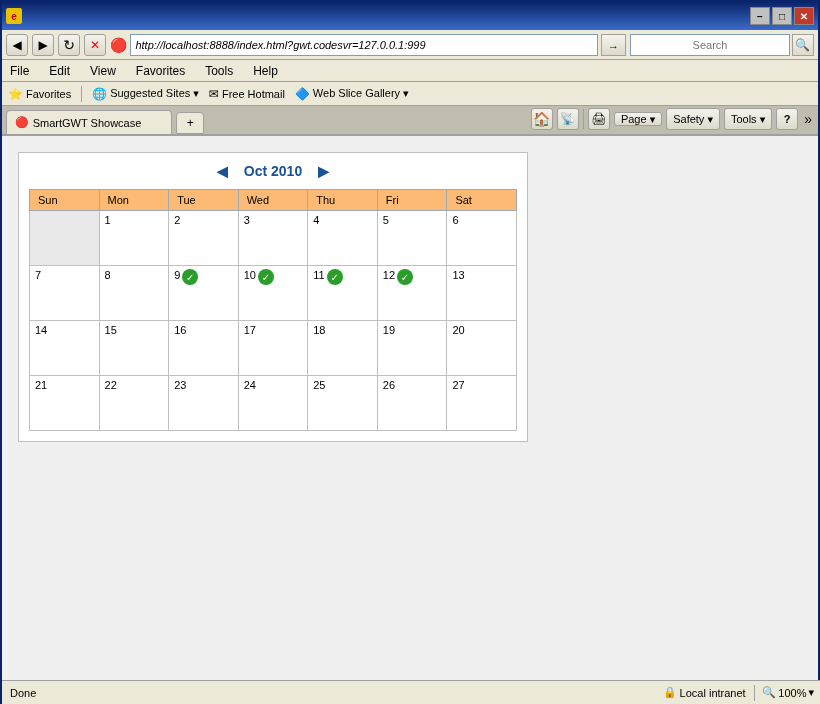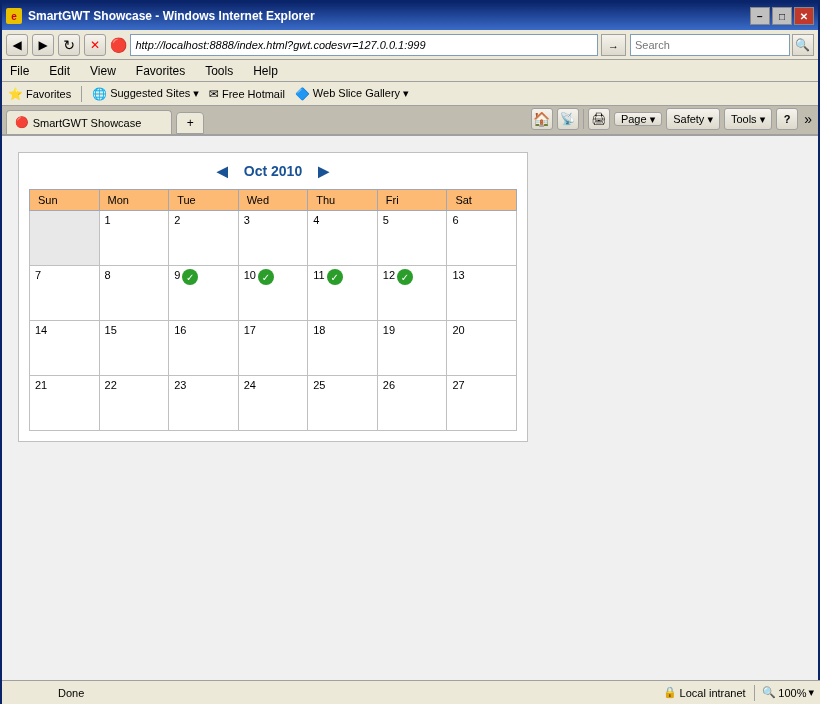--- a/index.html
+++ b/index.html
@@ -95,20 +95,21 @@
       align-items: center;
       gap: 2px;
     }
     .search-input {
       width: 160px;
       height: 22px;
       border: 1px solid #7f9db9;
       padding: 2px 4px;
       font-size: 11px;
       background: white;
+      text-align: center;
     }
     .search-btn {
       width: 22px; height: 22px;
       background: linear-gradient(to bottom, #f5f3ec, #ddd9cc);
       border: 1px solid #a0a0a0;
       cursor: pointer;
       display: flex; align-items: center; justify-content: center;
     }
 
     
@@ -246,21 +247,20 @@
       align-items: center;
       padding: 0 8px;
       font-size: 11px;
       gap: 0;
       position: fixed;
       bottom: 0;
       width: 820px;
     }
     .status-left {
       flex: 1;
-      margin-left: 48px;
     }
     .status-right {
       display: flex;
       align-items: center;
       gap: 8px;
     }
     .status-zone {
       display: flex; align-items: center; gap: 3px;
     }
     .status-zoom {
@@ -278,21 +278,20 @@
     }
   </style>
 </head>
 <body>
 
 <div class="window">
 
   <div class="title-bar">
     <div class="title-bar-left">
       <div class="title-bar-icon">e</div>
-      <span>SmartGWT Showcase - Windows Internet Explorer</span>
     </div>
     <div class="title-bar-buttons">
       <div class="tb-btn">−</div>
       <div class="tb-btn">□</div>
       <div class="tb-btn close">✕</div>
     </div>
   </div>
 
   <div class="nav-bar">
     <div class="nav-btn">◀</div>

